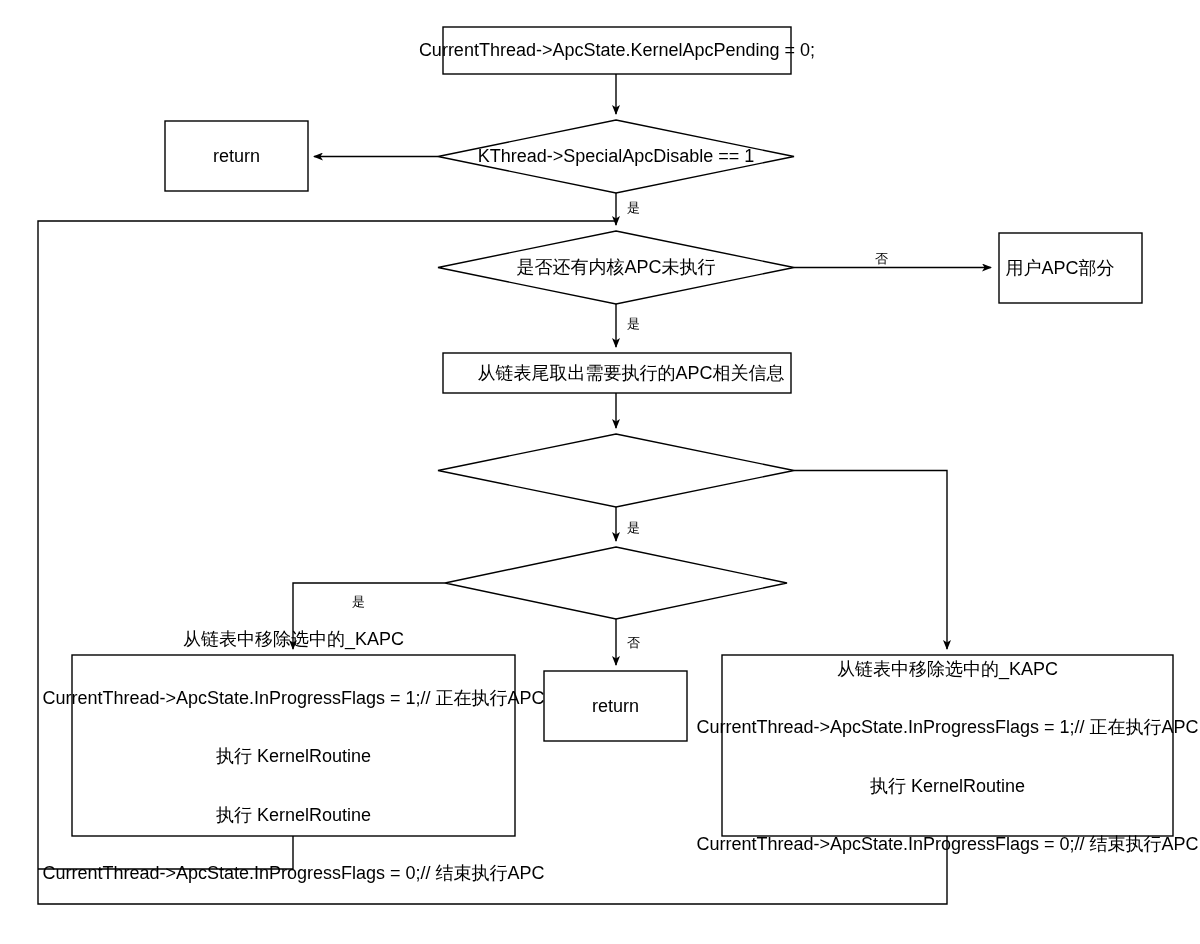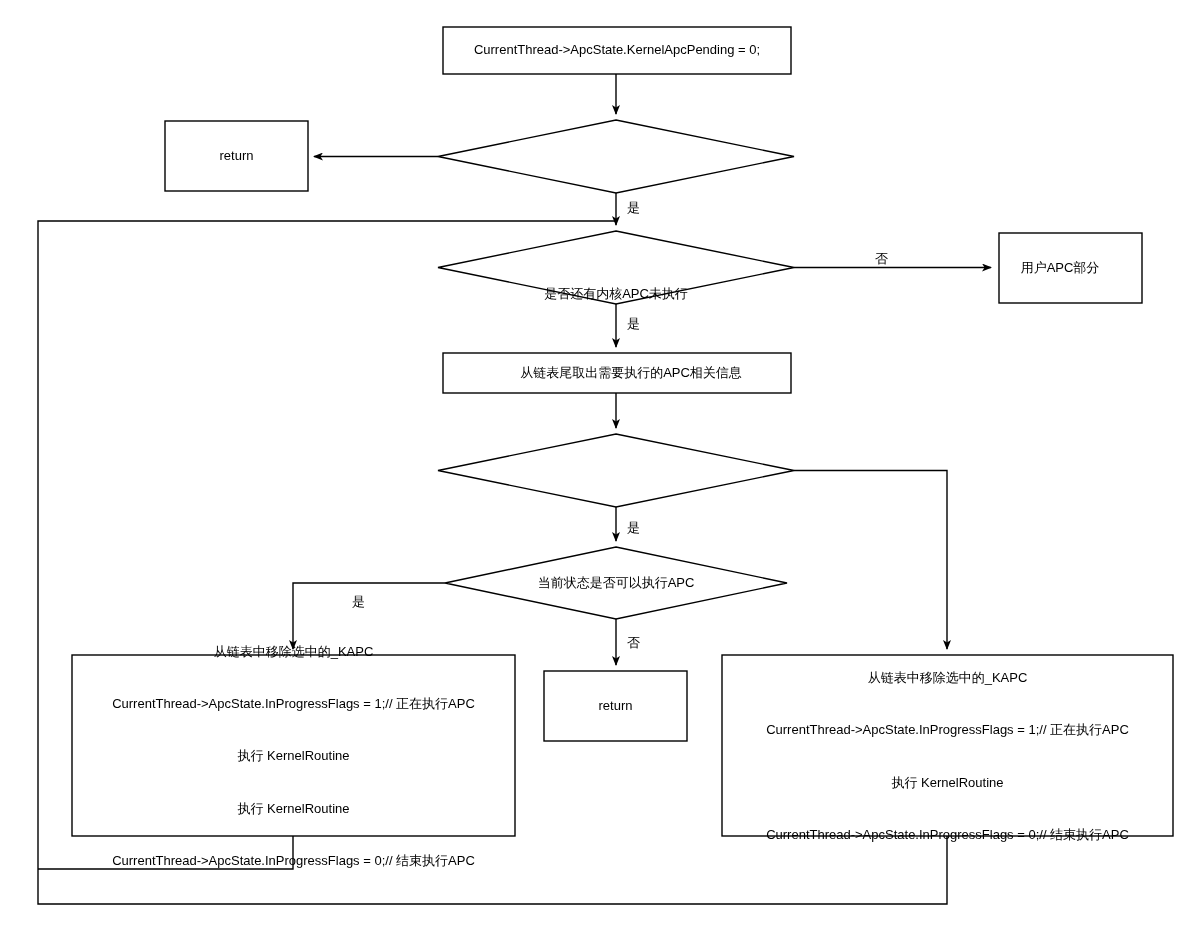--- a/index.html
+++ b/index.html
@@ -25,21 +25,21 @@
     height: 944px;
   }
   .shape-text {
     position: absolute;
     display: flex;
     flex-direction: column;
     align-items: center;
     justify-content: center;
     text-align: center;
     color: #000000;
-    font-size: 13px;
+    font-size: 18px;
     line-height: 1.25;
     pointer-events: none;
     white-space: nowrap;
   }
   .shape-text .line {
     display: block;
     padding: 2px 0;
   }
   .multiline .line {
     padding: 7px 0;
@@ -115,41 +115,41 @@
 
       <path d="M 616 619 L 616 665" marker-end="url(#arrowhead)"></path>
 
     </g>
   </svg>
 
   <div class="shape-text" style="left:443px; top:27px; width:348px; height:47px;">
     <span class="line">CurrentThread-&gt;ApcState.KernelApcPending = 0;</span>
   </div>
 
+  <div class="shape-text" style="left:438px; top:120px; width:356px; height:73px;">
+    <span class="line">KThread-&gt;SpecialApcDisable == 1</span>
+  </div>
 
   <div class="shape-text" style="left:165px; top:121px; width:143px; height:70px;">
     <span class="line">return</span>
   </div>
 
-  <div class="shape-text" style="left:438px; top:231px; width:356px; height:73px;justify-content:flex-end;">
+  <div class="shape-text" style="left:438px; top:231px; width:356px; height:73px;">
     <span class="line">是否还有内核APC未执行</span>
   </div>
 
   <div class="shape-text" style="left:999px; top:233px; width:122px; height:70px;">
     <span class="line">用户APC部分</span>
   </div>
 
   <div class="shape-text" style="left:443px; top:353px; width:376px; height:40px;">
     <span class="line">从链表尾取出需要执行的APC相关信息</span>
   </div>
 
 
-  <div class="shape-text" style="left:445px; top:547px; width:342px; height:72px;">
-    <span class="line">当前状态是否可以执行APC</span>
-  </div>
 
   <div class="shape-text multiline" style="left:72px; top:655px; width:443px; height:181px;">
     <span class="line">从链表中移除选中的_KAPC</span>
     <span class="line">CurrentThread-&gt;ApcState.InProgressFlags = 1;// 正在执行APC</span>
     <span class="line">执行 KernelRoutine</span>
     <span class="line">执行 KernelRoutine</span>
     <span class="line">CurrentThread-&gt;ApcState.InProgressFlags = 0;// 结束执行APC</span>
   </div>
 
   <div class="shape-text" style="left:544px; top:671px; width:143px; height:70px;">

